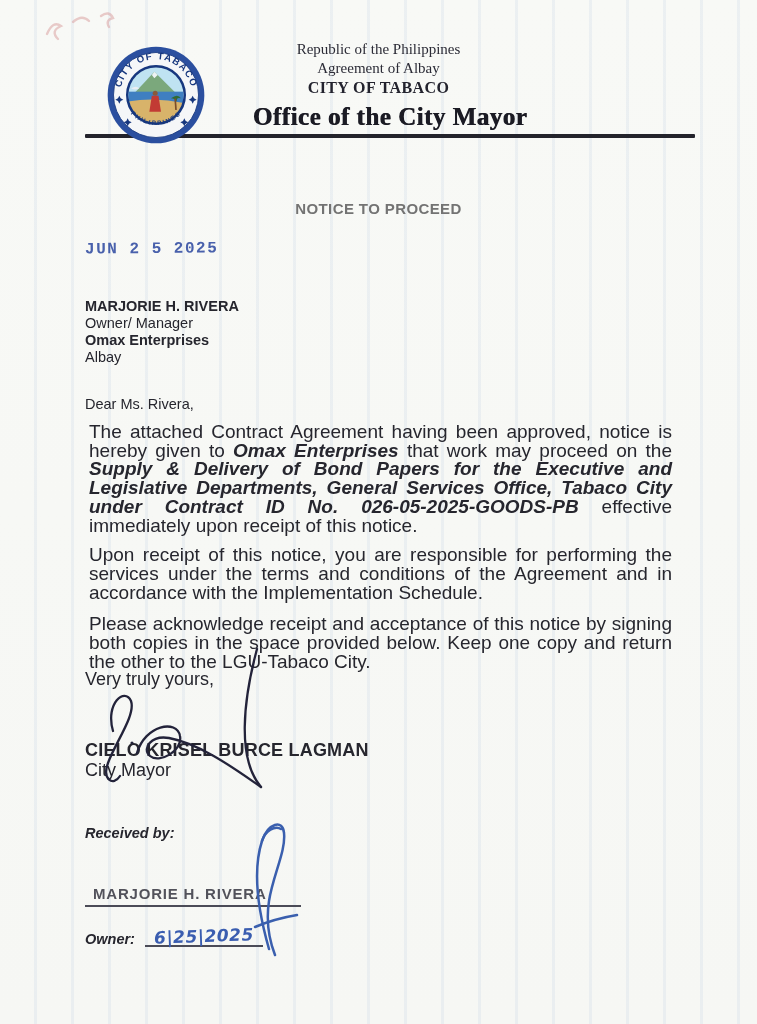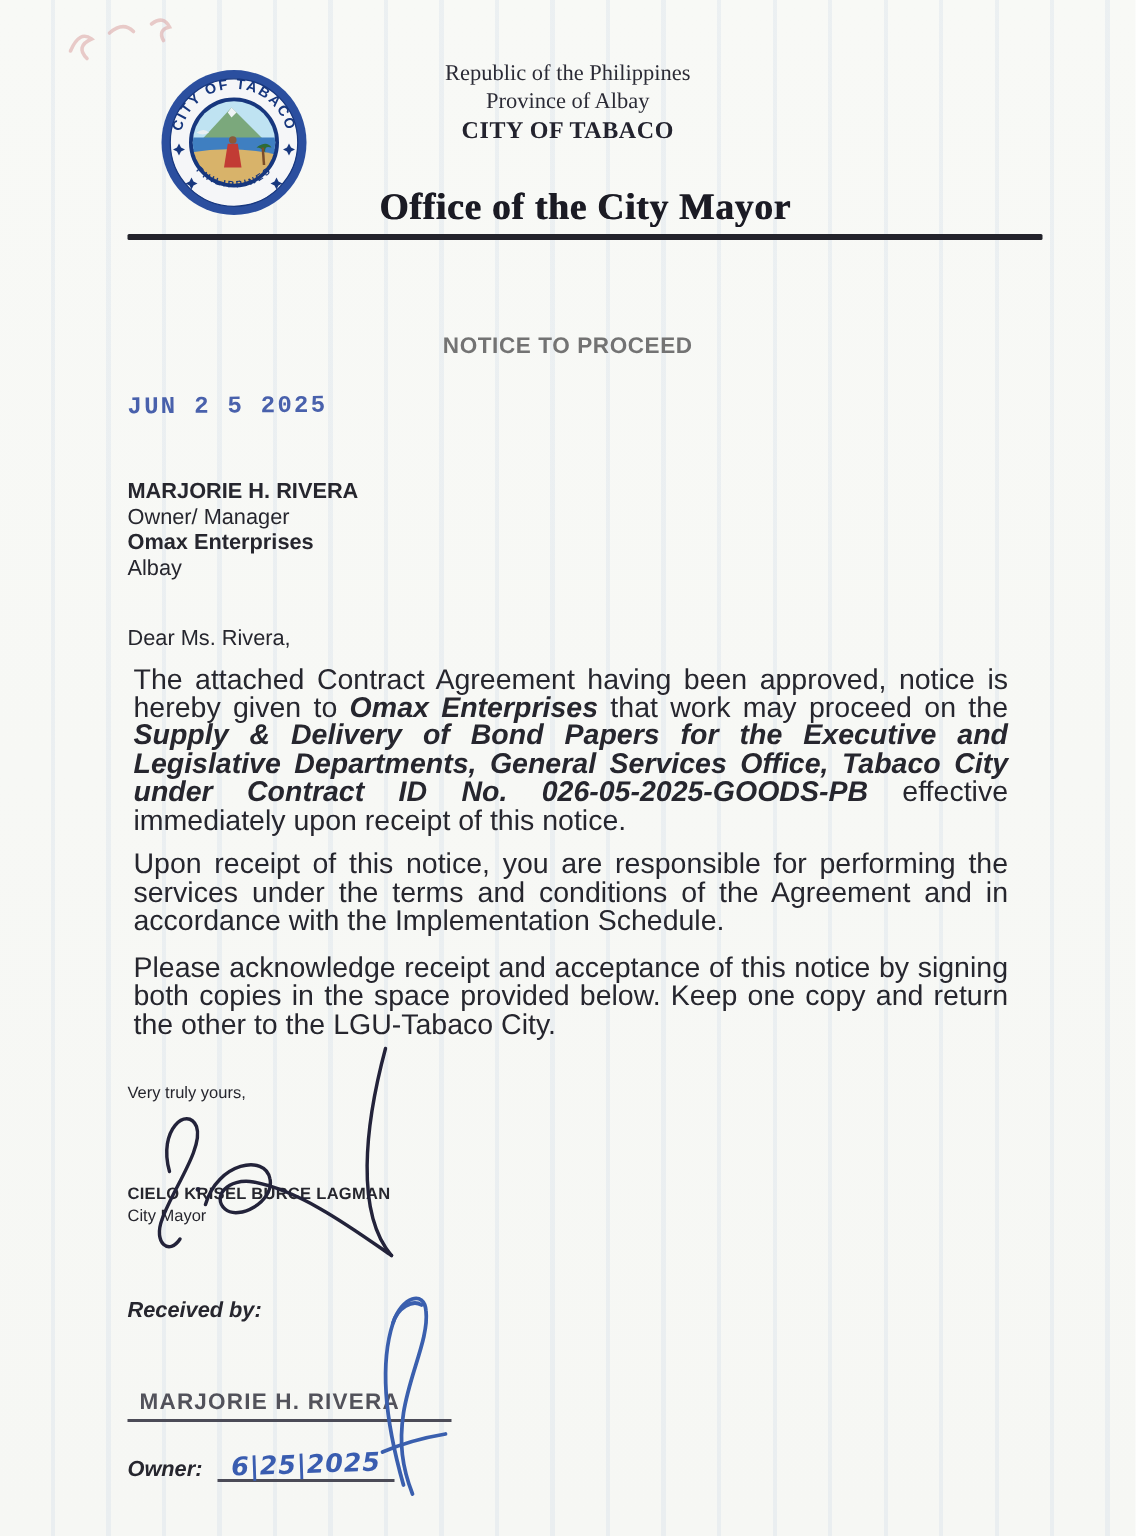--- a/index.html
+++ b/index.html
@@ -20,21 +20,21 @@
 
   
   .seal{position:absolute;left:98px;top:45px;width:116px;height:100px;}
 
   
   .mh-center{text-align:center;font-family:"Liberation Serif",serif;font-size:15px;line-height:19px;color:#2b2b36;}
   .mh-center .city{font-weight:bold;font-size:16px;letter-spacing:.4px;color:#23232e;}
   .masthead-lower{margin-right:-23px;}
   .office{
     text-align:center;font-family:"Liberation Serif",serif;font-weight:bold;
-    font-size:25px;margin-top:28px;color:#1b1b24;
+    font-size:25px;margin-top:6px;color:#1b1b24;
     text-shadow:0.6px 0 0 #1b1b24;letter-spacing:.5px;
   }
   .rule{height:4px;background:#23232b;margin-top:3px;border-radius:1px;}
 
   .title{
     text-align:center;font-weight:bold;font-size:15px;letter-spacing:.4px;
     margin-top:62px;color:#737373;
   }
 
   .stamp{
@@ -47,21 +47,21 @@
   .recipient{margin-top:42px;font-size:14.5px;line-height:17px;}
   .recipient .b{font-weight:bold;}
 
   .salutation{margin:30px 0 0 0;font-size:14.5px;}
   p.bodypar{
     margin:11px 0 0 4px;font-size:19px;line-height:18.7px;
     text-align:justify;
   }
   p.bodypar .bi{font-weight:bold;font-style:italic;}
 
-  .closing-block{position:relative;margin-top:28px;font-size:11px;}
+  .closing-block{position:relative;font-size:18px;}
   .closing-line{line-height:17px;}
   .mayor-sig{position:absolute;left:0px;top:-32px;z-index:2;pointer-events:none;}
   .signatory-name{margin-top:52px;font-weight:bold;letter-spacing:.2px;position:relative;z-index:1;}
   .signatory-title{margin-top:1px;line-height:17px;}
 
   .received-block{position:relative;margin-top:46px;font-size:14.5px;}
   .received-label{font-style:italic;font-weight:600;line-height:17px;}
   .blue-sig{position:absolute;left:150px;top:-8px;z-index:2;pointer-events:none;}
   .name-line{
     margin-top:43px;width:208px;border-bottom:2px solid #4b4b57;
@@ -128,21 +128,21 @@
         <path d="M104,62 l2,4 l4,2 l-4,2 l-2,4 l-2,-4 l-4,-2 l4,-2 Z" transform="scale(0.8) translate(26,14)"></path>
         <path d="M26,88 l1.6,3.2 l3.2,1.6 l-3.2,1.6 l-1.6,3.2 l-1.6,-3.2 l-3.2,-1.6 l3.2,-1.6 Z"></path>
         <path d="M94,88 l1.6,3.2 l3.2,1.6 l-3.2,1.6 l-1.6,3.2 l-1.6,-3.2 l-3.2,-1.6 l3.2,-1.6 Z"></path>
       </g>
     </svg>
   </div>
 
   <div class="masthead">
     <div class="mh-center">
       <div>Republic of the Philippines</div>
-      <div>Province of Albay</div>
+      <div>Agreement of Albay</div>
       <div class="city">CITY OF TABACO</div>
     </div>
     <div class="masthead-lower">
       <div class="office">Office of the City Mayor</div>
       <div class="rule"></div>
     </div>
   </div>
 
   <div class="title">NOTICE TO PROCEED</div>
 

